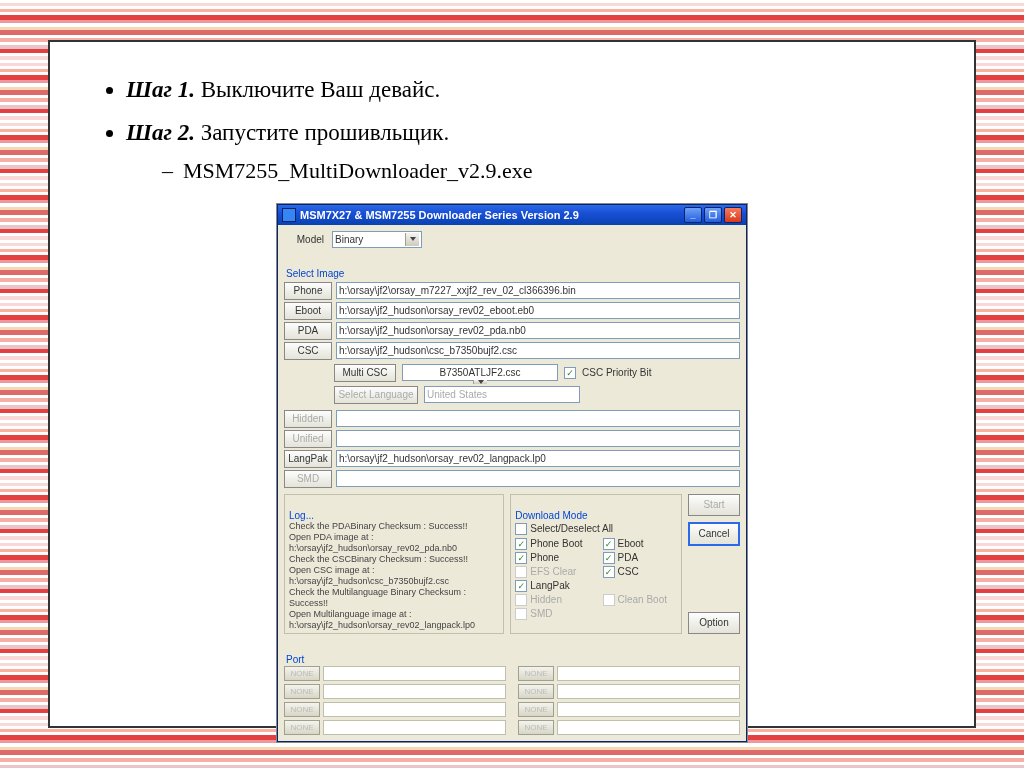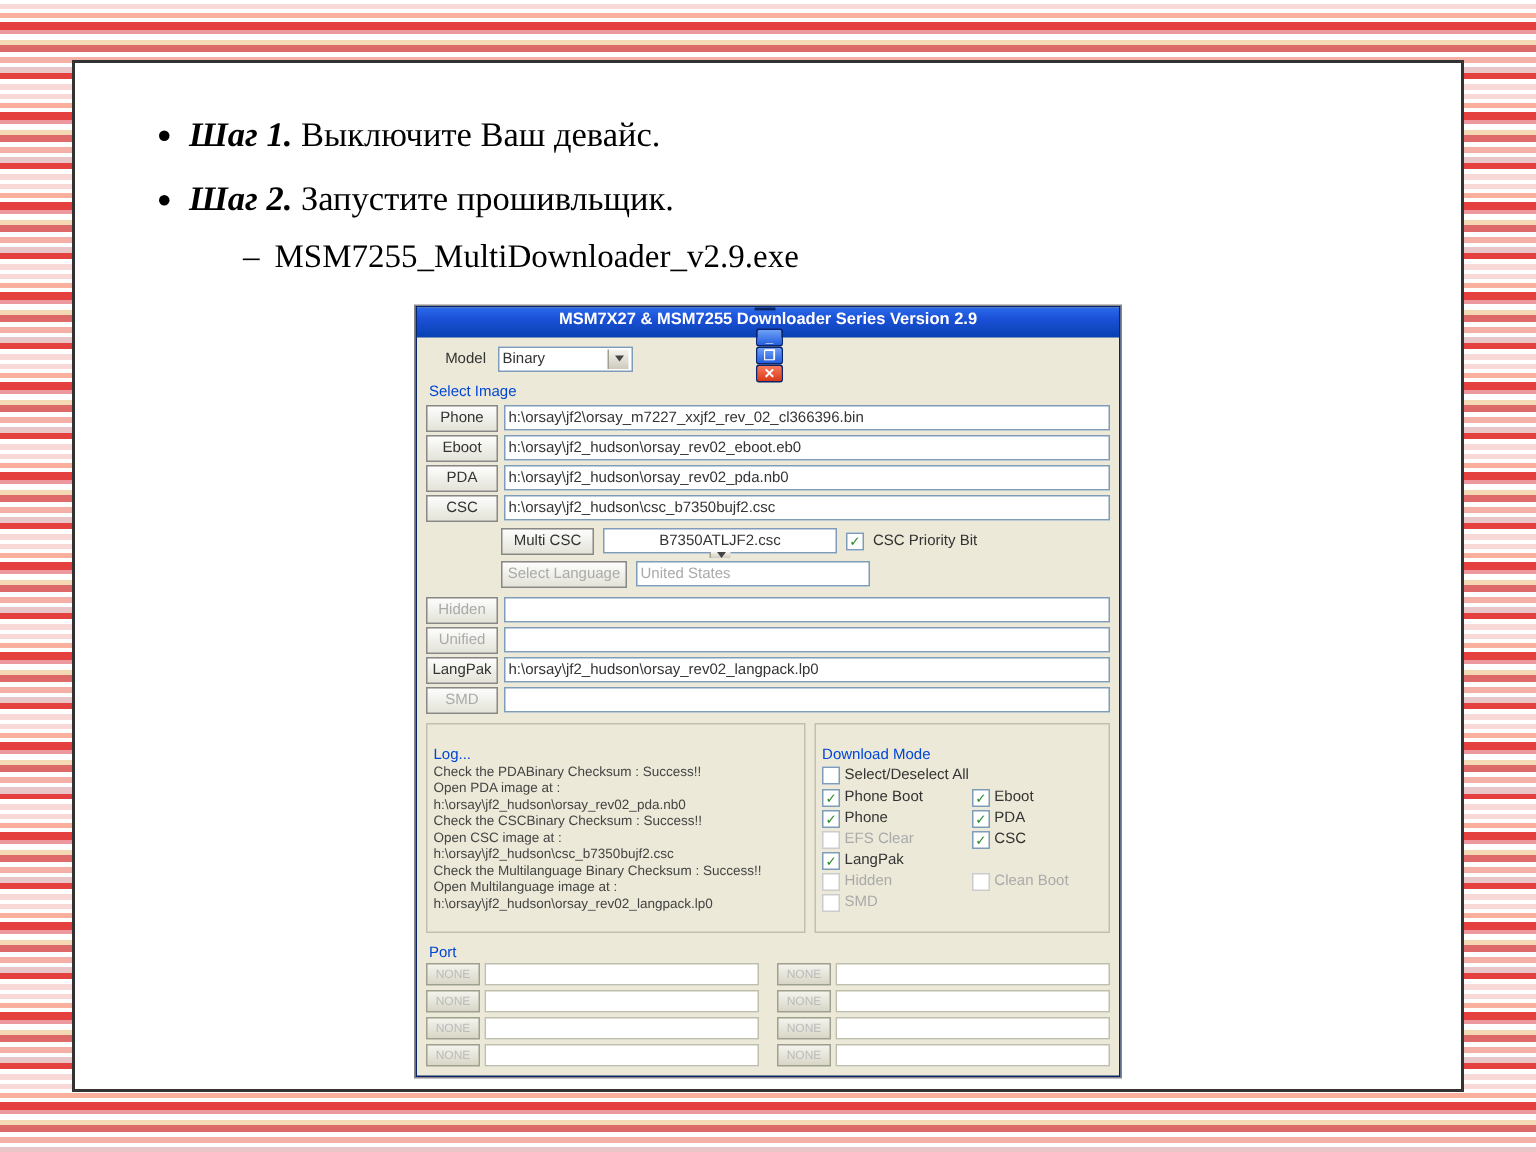--- a/index.html
+++ b/index.html
@@ -20,36 +20,36 @@
     background:#fff; border:2px solid #333;
     box-sizing:border-box; padding:28px 56px;
   }
   ul.steps { list-style:disc; margin:0 0 14px 20px; padding:0; font-size:23px; line-height:1.7; }
   ul.steps li { margin-bottom:4px; }
   ul.sub { list-style:none; margin:0 0 0 36px; padding:0; font-size:22px; }
   ul.sub li::before { content:"–"; margin-right:10px; }
   .b { font-weight:bold;font-style:italic; }
   
   .dialog { width:468px; margin:8px auto 0 auto; font-family:Tahoma, Verdana, sans-serif; font-size:10px; border:1px solid #0a246a; background:#ece9d8; box-shadow:0 0 0 1px #888; }
-  .titlebar { height:20px; display:flex; align-items:center; background:linear-gradient(#2a6ae9,#1a4fd6 40%,#0842b0); color:#fff; font-weight:bold; font-size:11px; padding:0 4px;flex-direction:column; }
+  .titlebar { height:20px; display:flex; align-items:center; background:linear-gradient(#2a6ae9,#1a4fd6 40%,#0842b0); color:#fff; font-weight:bold; font-size:11px; padding:0 4px; }
   .titlebar .icon { width:12px; height:12px; background:#3585f5; border:1px solid #0a246a; margin-right:4px; }
   .spacer { flex:1; }
   .winbtn { width:16px; height:14px; margin-left:2px; background:linear-gradient(#6ea0f8,#245edc); border:1px solid #0a246a; border-radius:2px; display:flex; align-items:center; justify-content:center; color:#fff; font-size:9px; cursor:pointer; }
   .winbtn.close { background:linear-gradient(#f87a5c,#d83a1a); }
   .client { padding:4px 6px 6px 6px; color:#333; }
   .row { display:flex; align-items:center; margin:2px 0; gap:4px; }
   .lbl-model { width:40px; text-align:right; margin-right:4px; }
   .combo, .txt { border:1px solid #7f9db9; background:#fff; height:15px; font-size:10px; padding:0 2px; line-height:15px; }
   .txt { flex:1; }
   .combo { width:84px; display:flex; align-items:center; justify-content:space-between; }
   .dd { width:13px; height:13px; background:linear-gradient(#f4f4f0,#cfcabd); border-left:1px solid #a0a090; display:flex; align-items:center; justify-content:center; }
   .tri { width:0; height:0; border-left:3px solid transparent; border-right:3px solid transparent; border-top:4px solid #444; }
   .btn { width:46px; height:16px; border:1px solid #888; background:linear-gradient(#fdfdfd,#e3e3d8); font-size:10px; display:flex; align-items:center; justify-content:center; cursor:pointer; }
   .btn.dis { color:#aaa; }
-  .fieldset-label { color:#0046d5; font-size:10px; margin:8px 0 1px 2px; }
+  .fieldset-label { color:#0046d5; font-size:10px; margin:20px 0 1px 2px; }
   .section { margin-top:3px; }
   .multicsc-row { display:flex; align-items:center; gap:6px; margin:4px 0 2px 50px; }
   .multicsc-row .combo { width:150px;flex-direction:column; }
   .chk { width:10px; height:10px; border:1px solid #7f9db9; background:#fff; display:flex; align-items:center; justify-content:center; font-size:9px; color:#2a8a2a; }
   .downarea { display:flex; gap:6px; margin-top:6px; }
   .box { border:1px solid #c0c0b0; padding:15px 4px; background:#ece9d8; }
   .logbox { flex:1.3; height:108px; overflow:hidden; }
   .logtext { font-size:9px; color:#444; line-height:11px; white-space:pre-wrap; }
   .dmbox { flex:1; height:108px; }
   .dmgrid { display:grid; grid-template-columns:auto auto; gap:2px 10px; font-size:10px; margin-top:2px; }
@@ -220,20 +220,26 @@
             <div class="dmrow dis">
                 <div class="chk" style="border-color:#ccc"></div>
                 <span>Clean Boot</span>
               </div>
             <div class="dmrow dis">
                 <div class="chk" style="border-color:#ccc"></div>
                 <span>SMD</span>
               </div>
           </div>
         </div>
+        <div class="btncol">
+          <div class="actbtn dis">Start</div>
+          <div class="actbtn cancel">Cancel</div>
+          <div style="flex:1"></div>
+          <div class="actbtn">Option</div>
+        </div>
       </div>
 
       <div class="portarea">
         <div class="fieldset-label">Port</div>
         <div class="portgrid">
           <div class="portrow">
               <div class="nbtn">NONE</div>
               <div class="pfield"></div>
             </div>
           <div class="portrow">

